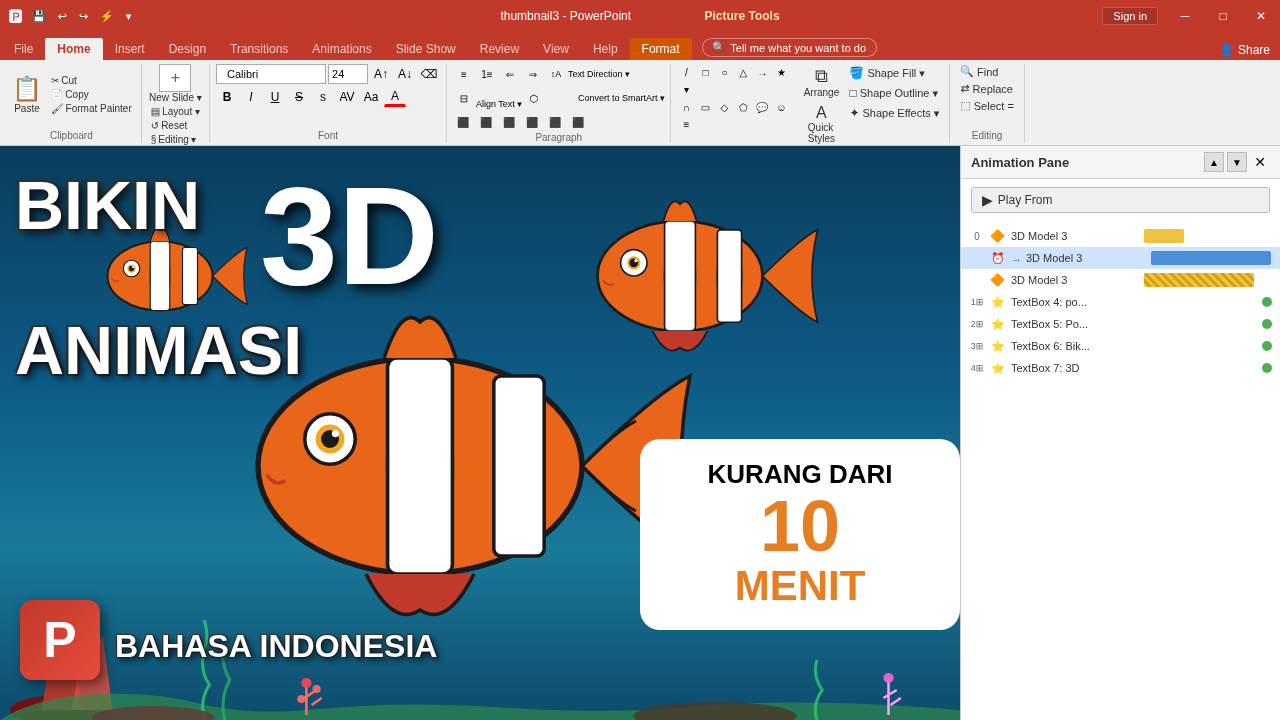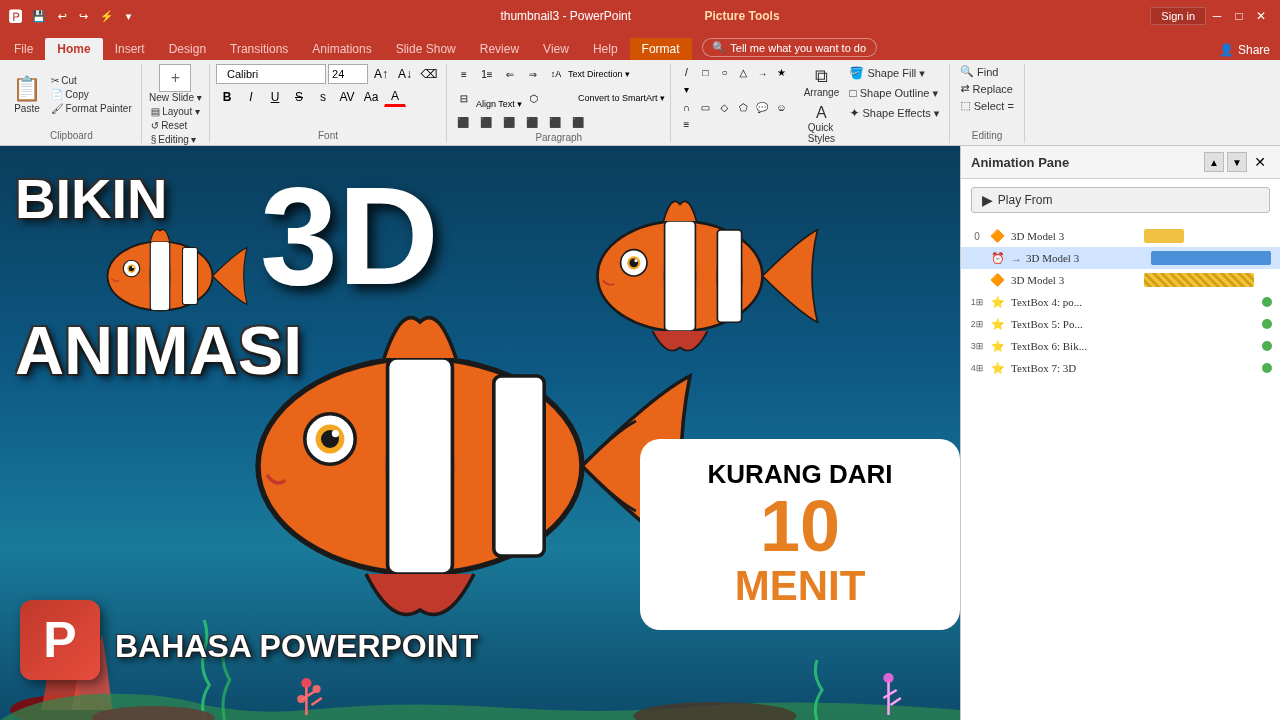--- a/index.html
+++ b/index.html
@@ -11,21 +11,21 @@
       background: #c0392b;
       display: flex;
       align-items: center;
       justify-content: space-between;
       padding: 0 8px;
       color: white;
       font-size: 12px;
     }
     .title-bar-left { display: flex; align-items: center; gap: 6px; }
     .title-bar-center { position: absolute; left: 50%; transform: translateX(-50%); font-size: 12px; color: white; }
-    .title-bar-right { display: flex; align-items: center; gap: 0; margin-left: auto; }
+    .title-bar-right { display: flex; align-items: center; gap: 16px; margin-left: auto; }
     .title-btn { 
       background: none; border: none; color: white; cursor: pointer; 
       width: 22px; height: 22px; font-size: 12px; display: flex; align-items: center; justify-content: center;
     }
     .signin-btn {
       background: #a93226; border: 1px solid #fff3; color: white; 
       padding: 2px 10px; font-size: 11px; cursor: pointer; border-radius: 2px;
     }
     .qat-btn { background: none; border: none; color: white; font-size: 11px; cursor: pointer; padding: 0 3px; }
 
@@ -216,21 +216,21 @@
       top: 0;
       width: 100%;
       height: 100%;
       pointer-events: none;
     }
 
     .bikin-text {
       position: absolute;
       top: 25px;
       left: 15px;
-      font-size: 56px;
+      font-size: 68px;
       font-weight: 900;
       color: white;
       text-shadow: 4px 4px 8px rgba(0,0,0,0.8), -2px -2px 0 #333, 2px -2px 0 #333, -2px 2px 0 #333, 2px 2px 0 #333;
       line-height: 1;
       font-family: Impact, Arial Black, sans-serif;
     }
     .d3-text {
       position: absolute;
       top: 20px;
       left: 260px;
@@ -394,21 +394,21 @@
     }
     .anim-item.selected { background: #d0e4ff; }
 
     .anim-num { 
       width: 16px; color: #666; font-size: 10px; 
       display: flex; align-items: center; justify-content: center;
     }
     .anim-icon {
       width: 18px; height: 18px; display: flex; align-items: center; justify-content: center;
     }
-    .anim-name { flex: 1; font-size: 11px; font-family: Liberation Serif, serif; }
+    .anim-name { flex: 1; font-size: 11px; }
     .anim-bar-area { 
       flex: 1; height: 14px; 
       display: flex; align-items: center; 
     }
     .anim-bar {
       height: 14px; border-radius: 2px;
     }
     .bar-yellow { background: #f0c040; }
     .bar-blue { background: #4a90d9; }
     .bar-yellow-striped {
@@ -763,21 +763,21 @@
       </svg>
     </div>
 
     <div class="slide-text">
       <div class="bikin-text">BIKIN</div>
       <div class="d3-text">3D</div>
       <div class="animasi-text">ANIMASI</div>
     </div>
 
     <div class="ppt-logo">P</div>
-    <div class="bahasa-text">BAHASA POWERPOINT</div>
+    <div class="bahasa-text">BAHASA INDONESIA</div>
 
     <div class="kurang-box">
       <div class="kurang-label">KURANG DARI</div>
       <div class="kurang-number">10</div>
       <div class="kurang-menit">MENIT</div>
     </div>
   </div>
 
   <div class="animation-pane">
     <div class="anim-pane-header">

